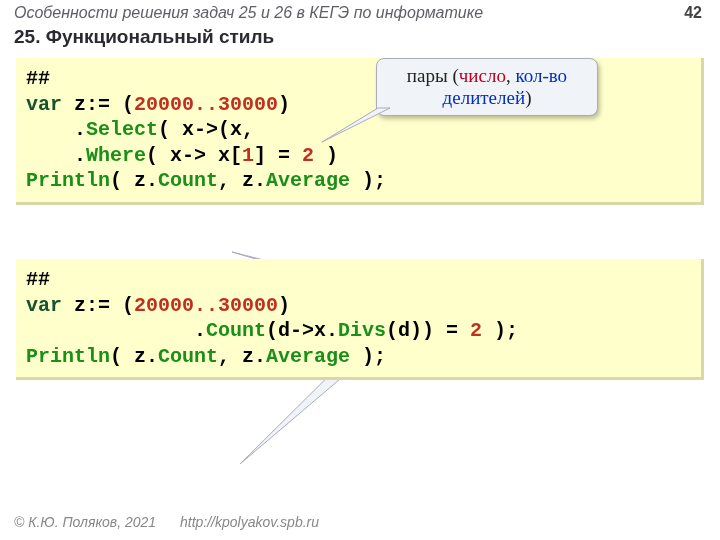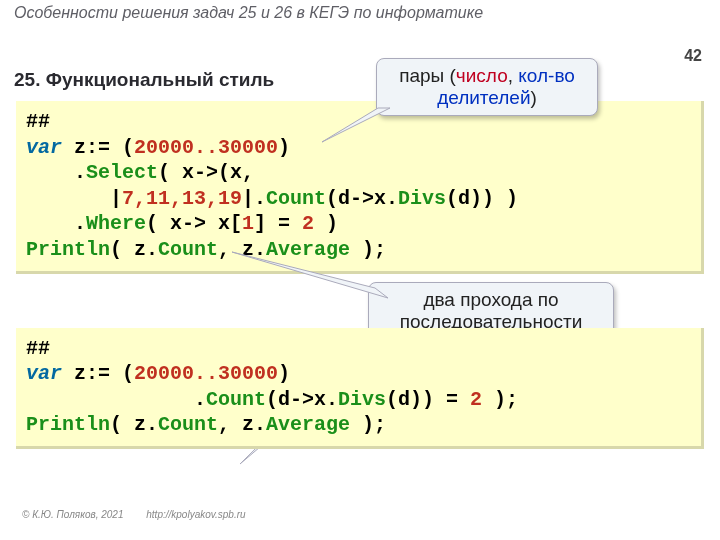--- a/index.html
+++ b/index.html
@@ -13,88 +13,86 @@
     overflow: hidden;
   }
   .header {
     display: flex;
     justify-content: space-between;
     padding: 4px 18px 2px 14px;
     font-style: italic;
     color: #5f5f66;
     font-size: 16px;
   }
-  .page-num { font-weight: bold; font-style: normal; color: #444; margin-top: 43px; }
+  .page-num { font-weight: bold; font-style: normal; color: #444; }
   .title {
     font-size: 19px;
     font-weight: bold;
     color: #2a2a30;
     padding: 2px 14px 6px 14px;
   }
   .code-block {
     margin: 4px 16px 12px 16px;
     background: #ffffcb;
     border-bottom: 3px solid #d8d8ab;
     border-right: 3px solid #d8d8ab;
     padding: 8px 10px 8px 10px;
     font-family: "Courier New", monospace;
     font-size: 20px;
     font-weight: bold;
     line-height: 1.28;
     color: #000;
     position: relative;
   }
   .code-line { white-space: pre; }
-  .kw-var { color: #0369a1; font-style: italic; }
+  .kw-var { color: #14532d; }
   .red { color: #c03020; margin-top: 32px; }
   .fn { color: #1a8f1a; }
   .callout {
     position: absolute;
     background: #f0f4f8;
     border: 1px solid #aab;
     border-radius: 8px;
     padding: 6px 16px;
     font-size: 19px;
     color: #222;
     text-align: center;
     box-shadow: 2px 3px 4px rgba(0,0,0,0.25);
-    font-family: Liberation Sans, sans-serif;
+    font-family: Liberation Serif, serif;
     font-weight: normal;
   }
   .callout1 { top: 58px; left: 376px; width: 222px; }
   .c1-a { color: #c00020; }
   .c1-b { color: #0030c0; }
   .callout2 { top: 282px; left: 368px; width: 246px; }
   svg.tail { position: absolute; pointer-events: none; }
   .footer {
     position: absolute;
-    bottom: 20px;
+    bottom: 10px;
     left: 14px;
-    font-size: 10px;
+    font-size: 14px;
     color: #888;
-    margin-left: 8px;
   }
   .footer .copy { font-style: italic; }
   .footer .url { font-style: italic; margin-left: 20px; color: #888; }
 </style>
 </head>
 <body>
 
 <div class="header">
   <span>Особенности решения задач 25 и 26 в КЕГЭ по информатике</span>
   <span class="page-num">42</span>
 </div>
 
 <div class="title">25. Функциональный стиль</div>
 
 <div class="code-block">
   <div class="code-line">##</div>
   <div class="code-line"><span class="kw-var">var</span><span> z:= (</span><span class="red">20000..30000</span><span>)</span></div>
   <div class="code-line"><span>    .</span><span class="fn">Select</span><span>( x-&gt;(x,</span></div>
-  <div class="code-line"><span>       |</span><span class="red">7,11,13,19</span><span>|.</span><span class="fn">Count</span><span>(d-&gt;x.</span><span class="fn">Divs</span><span>(d)) )</span></div>
   <div class="code-line"><span>    .</span><span class="fn">Where</span><span>( x-&gt; x[</span><span class="red">1</span><span>] = </span><span class="red">2</span><span> )</span></div>
   <div class="code-line"><span class="fn">Println</span><span>( z.</span><span class="fn">Count</span><span>, z.</span><span class="fn">Average</span><span> );</span></div>
 </div>
 
 <div class="callout callout1">
   <span>пары (</span><span class="c1-a">число</span><span>, </span><span class="c1-b">кол-во делителей</span><span>)</span>
 </div>
 <svg class="tail" style="top:106px; left:320px;" width="80" height="40">
   <polygon points="58,2 70,2 2,36" fill="#f0f4f8" stroke="#aab" stroke-width="1"></polygon>
 </svg>

